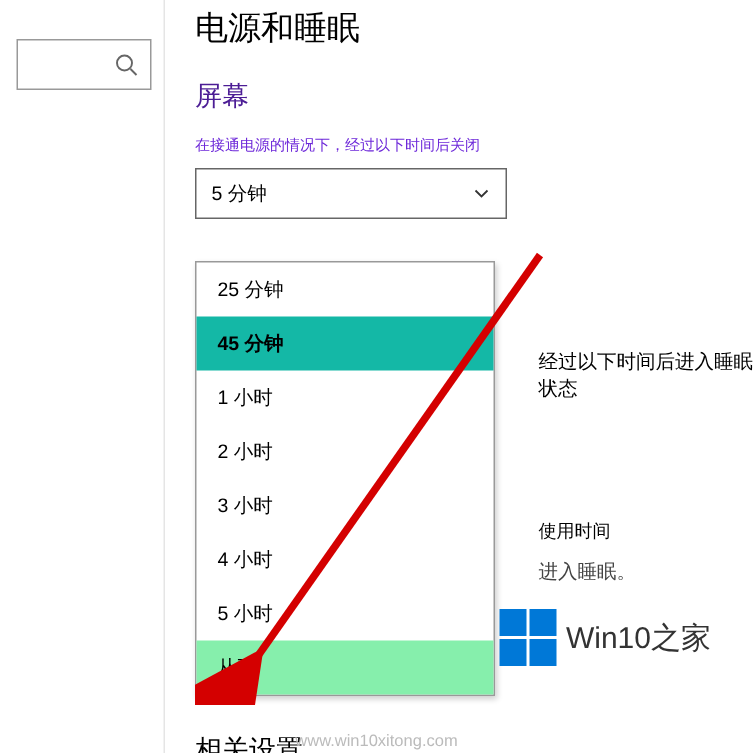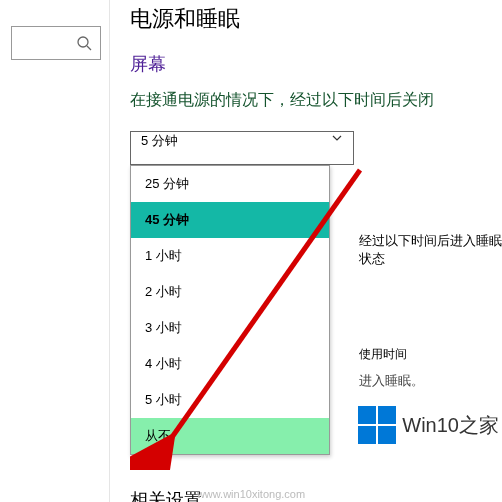--- a/index.html
+++ b/index.html
@@ -2,28 +2,28 @@
 <html><head>
 <meta charset="utf-8">
 <style>
   * { margin: 0; padding: 0; box-sizing: border-box; font-family: "Microsoft YaHei", "Segoe UI", sans-serif; }
   body { width: 502px; height: 502px; background: #fff; overflow: hidden; position: relative; }
   .left-col { position: absolute; left: 0; top: 0; width: 110px; height: 100%; border-right: 1px solid #e5e5e5; }
   .search-box { position: absolute; right: 8px; top: 26px; width: 90px; height: 34px; border: 1px solid #999; display: flex; align-items: center; justify-content: flex-end; padding-right: 8px; }
   .main { position: absolute; left: 130px; top: 0; right: 0; padding-top: 4px; }
   .page-title { font-size: 22px; font-weight: 400; color: #000; margin-bottom: 18px; }
   .section-h { font-size: 18px; font-weight: 400; color: #4c1d95; margin-bottom: 14px; }
-  .field-label { font-size: 16px; color: #14532d; margin-bottom: 20px; }
-  .select-box { width: 224px; height: 34px; border: 1px solid #666; display: flex; justify-content: space-between; padding: 0 10px; font-size: 13px; color: #000; cursor: pointer; }
+  .field-label { font-size: 10px; color: #6d28d9; margin-bottom: 8px; }
+  .select-box { width: 208px; height: 34px; border: 1px solid #666; display: flex; align-items: center; justify-content: space-between; padding: 0 10px; font-size: 13px; color: #000; margin-bottom: 28px; cursor: pointer; }
   .dropdown { width: 200px; border: 1px solid #999; box-shadow: 1px 2px 4px rgba(0,0,0,0.2); background: #fff; }
   .dd-item { height: 36px; display: flex; align-items: center; padding-left: 14px; font-size: 13px; color: #000; cursor: pointer; }
   .dd-item.highlight { background: #14b8a6; font-weight: bold; }
   .dd-item.hover { background: #86efac; }
   .side-text { position: absolute; margin-left: 24px; }
-  .win-logo { position: absolute; right: 3px; bottom: 58px; display: flex; align-items: center; gap: 6px; }
+  .win-logo { position: absolute; right: 28px; bottom: 58px; display: flex; align-items: center; gap: 6px; }
   .win-square { width: 38px; height: 38px; display: grid; grid-template-columns: 1fr 1fr; grid-template-rows: 1fr 1fr; gap: 2px; }
   .win-square div { background: #0078d7; }
   .win-text { font-size: 20px; color: #333; }
   .watermark { position: absolute; bottom: 2px; width: 100%; text-align: center; font-size: 11px; color: #bbb; font-family: Arial, sans-serif; }
   .arrow-svg { position: absolute; pointer-events: none; }
   .related { font-size: 18px; color: #000; }
   svg.chev { width: 12px; height: 12px; }
 </style>
 </head>
 <body>

